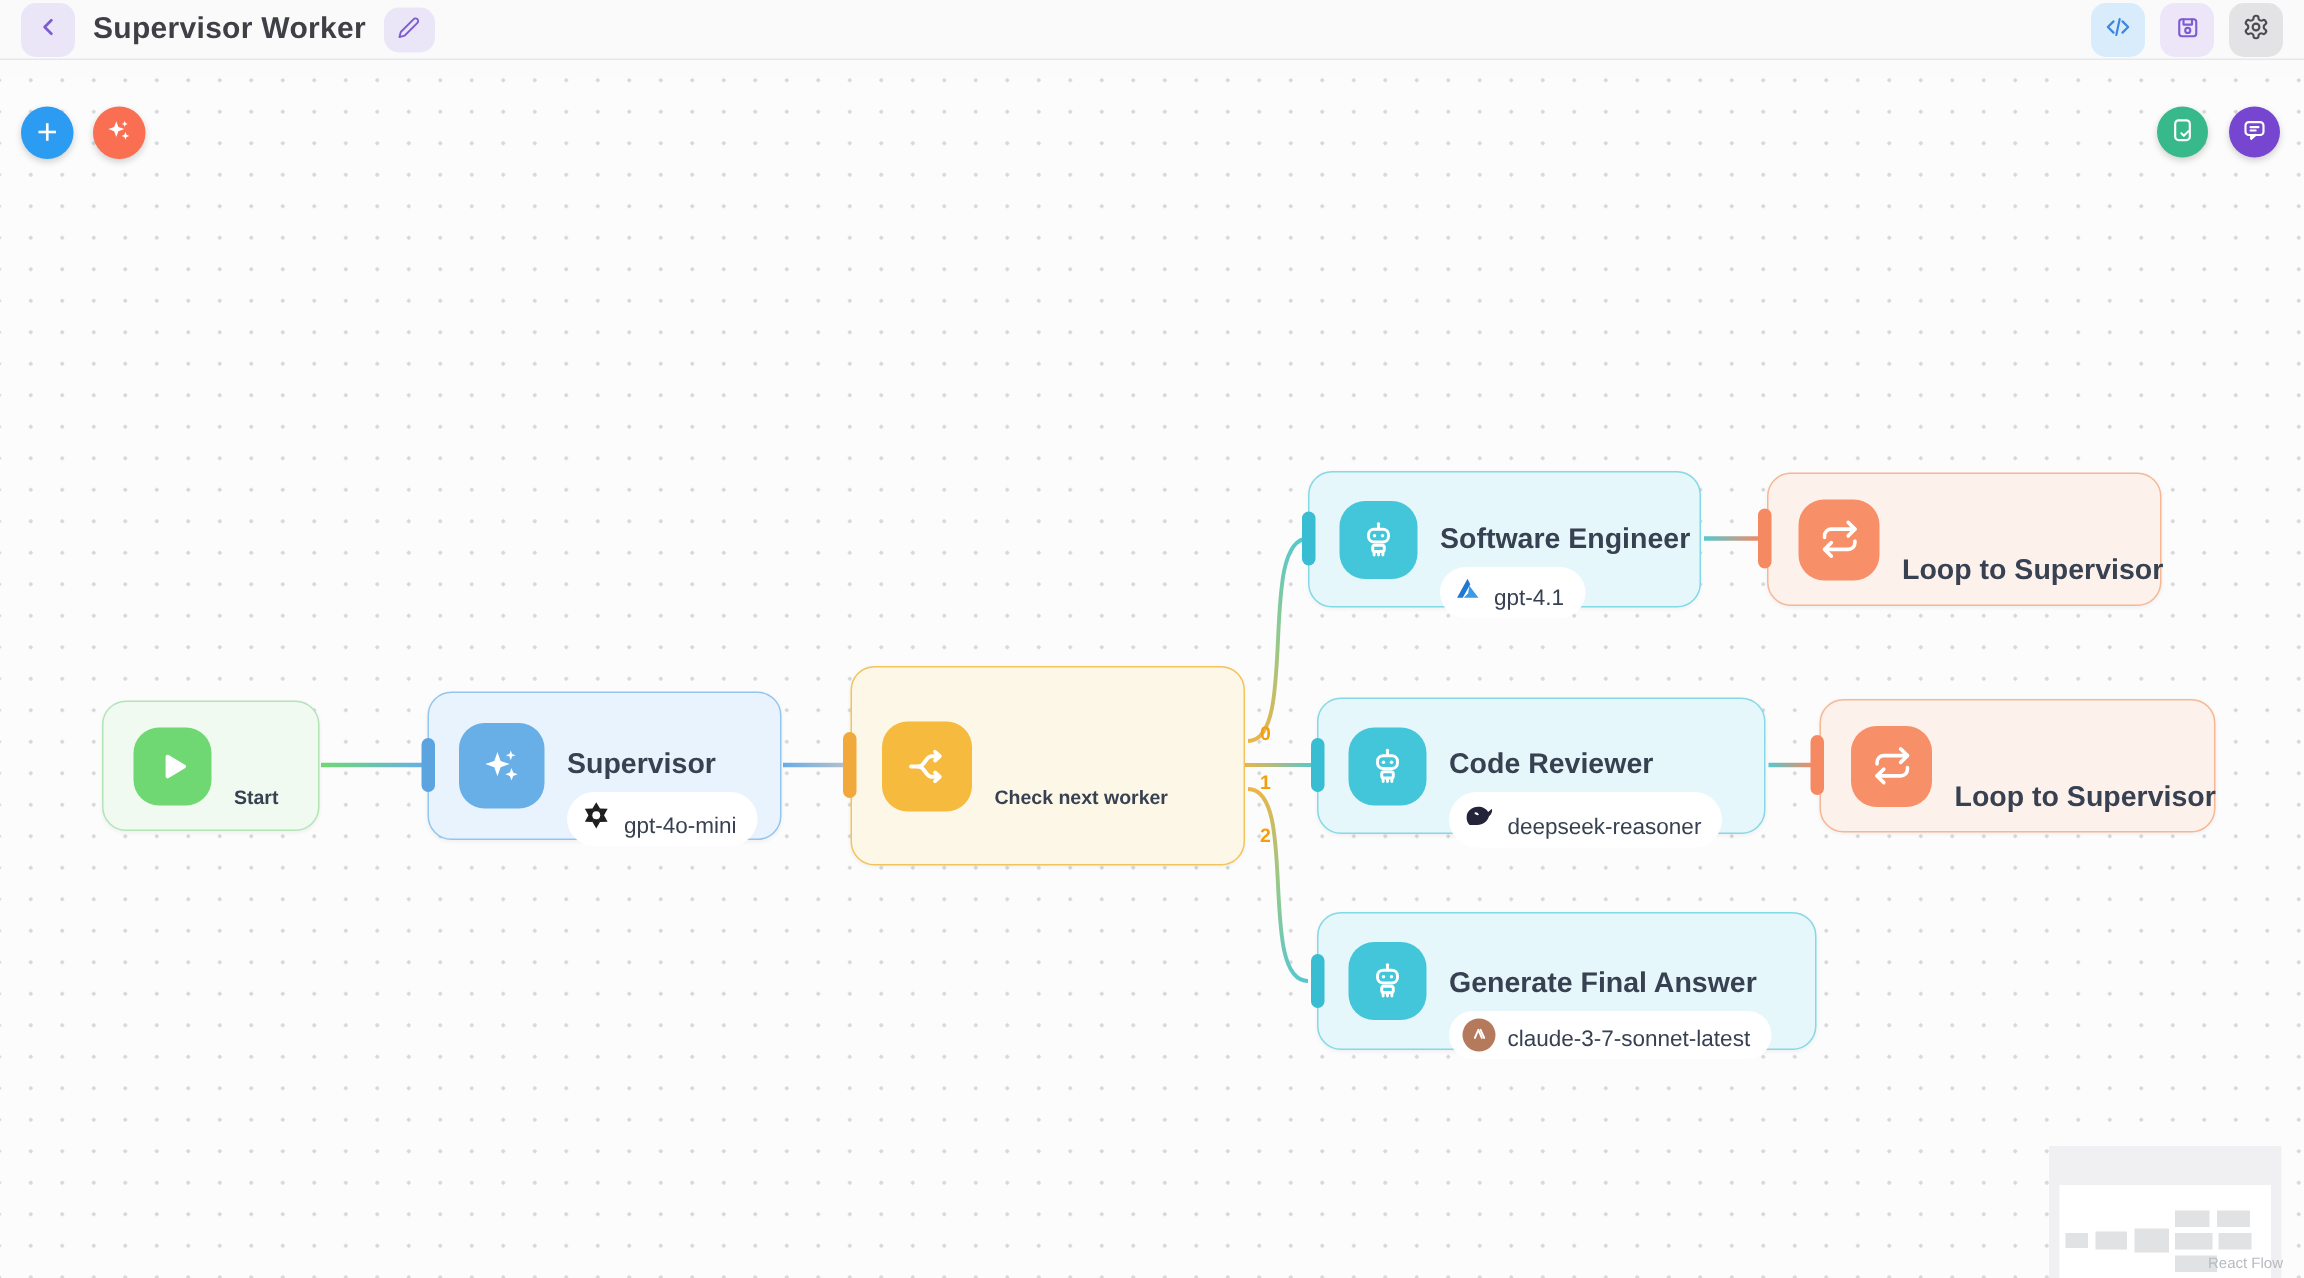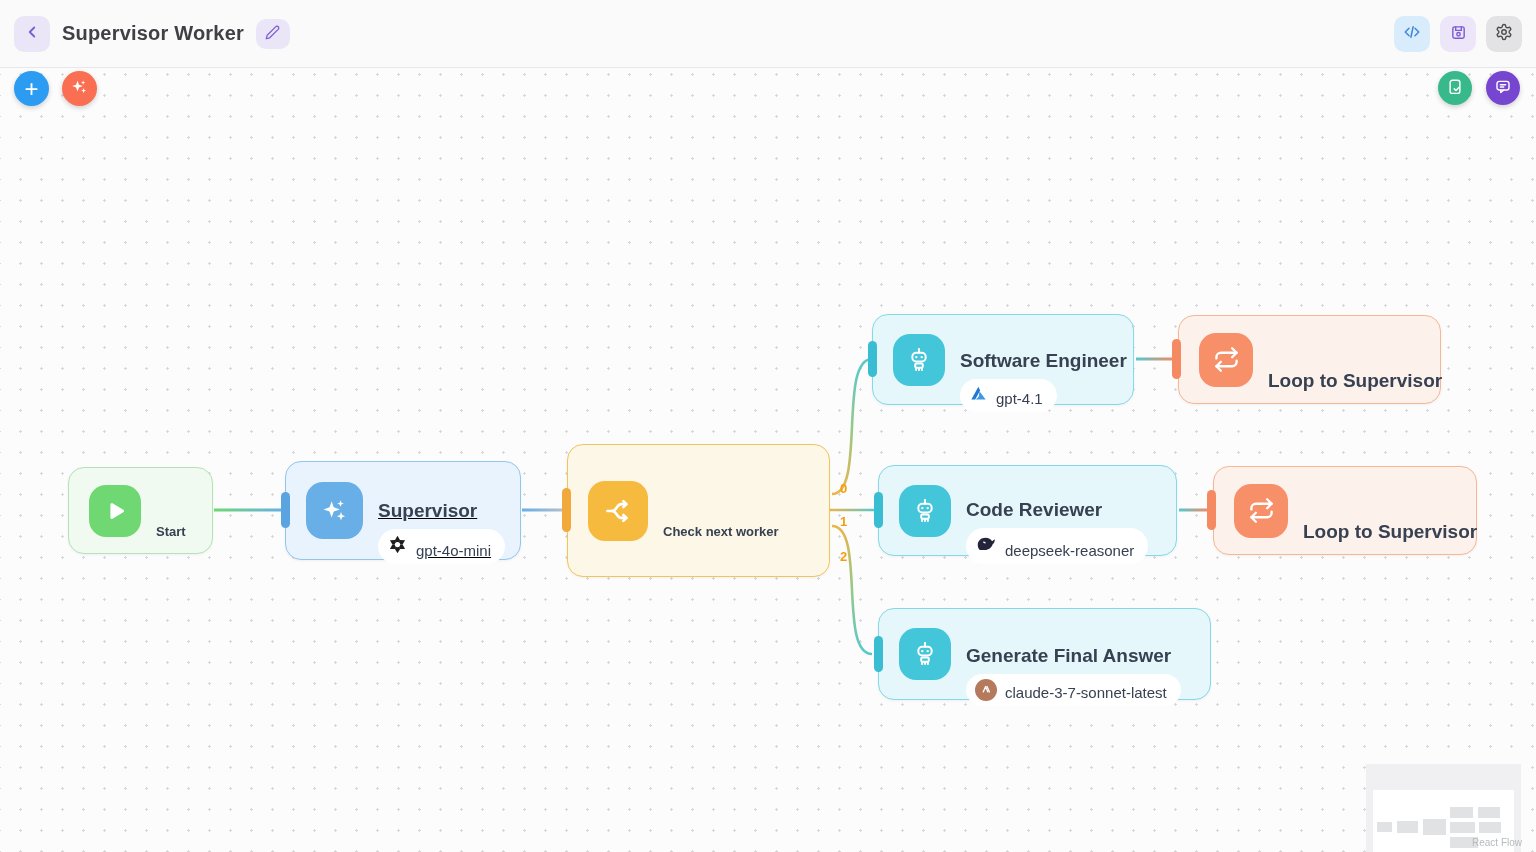--- a/index.html
+++ b/index.html
@@ -1,20 +1,20 @@
 <!DOCTYPE html>
 <html><head>
 <meta charset="utf-8">
 <style>
   * { margin:0; padding:0; box-sizing:border-box; }
   html,body { width:1536px; height:852px; overflow:hidden; font-family:"Liberation Sans", sans-serif; background:#fbfbfc; }
   .app { position:relative; width:1536px; height:852px; }
 
   
-  .topbar { position:absolute; top:0; left:0; right:0; height:68px; background:#fafafa;
+  .topbar { position:absolute; top:0; left:0; right:0; height:40px; background:#fafafa;
             border-bottom:1px solid #e6e7ea; display:flex; align-items:center; padding:0 14px; z-index:10; }
   .topbar-left { display:flex; align-items:center; gap:12px; }
   .icon-btn { display:flex; align-items:center; justify-content:center; border:none; cursor:pointer; border-radius:10px; }
   .back-btn { width:36px; height:36px; background:#eae6f8; color:#7c5cd3; }
   .edit-btn { width:34px; height:30px; background:#eae6f8; }
   .page-title { font-size:20px; font-weight:700; color:#3f3f46; letter-spacing:.2px; }
   .topbar-right { margin-left:auto; display:flex; align-items:center; gap:10px; }
   .code-btn { width:36px; height:36px; background:#d9ecfc; }
   .save-btn { width:36px; height:36px; background:#ece6f8; }
   .settings-btn { width:36px; height:36px; background:#e3e3e5; }
@@ -200,21 +200,21 @@
 
     <div class="node theme-green" style="left:68px; top:415px; width:145px; height:87px;">
       <div class="node-icon icon-green">
         <svg width="26" height="26" viewBox="0 0 24 24">
             <polygon points="9,6 19,12 9,18" fill="#fff" stroke="#fff" stroke-width="2.5" stroke-linejoin="round"></polygon>
           </svg>
       </div>
       <div class="node-title node-title-lg">Start</div>
     </div>
 
-    <div class="node theme-blue" style="left:285px; top:409px; width:236px; height:99px;text-decoration:underline;">
+    <div class="node theme-blue" style="left:285px; top:409px; width:236px; height:99px;">
       <div class="node-icon icon-blue">
         <svg width="30" height="30" viewBox="0 0 24 24">
             <path fill="#fff" d="M9.3 4.2 11 9 15.8 10.7 11 12.4 9.3 17.2 7.6 12.4 2.8 10.7 7.6 9Z"></path>
             <path fill="#fff" d="m16.8 12.8.9 2.4 2.4.9-2.4.9-.9 2.4-.9-2.4-2.4-.9 2.4-.9Z"></path>
             <path fill="#fff" d="m16.4 3.4.7 1.9 1.9.7-1.9.7-.7 1.9-.7-1.9-1.9-.7 1.9-.7Z"></path>
           </svg>
       </div>
       <div class="node-body">
         <div class="node-title">Supervisor</div>
         <div class="model-pill">

